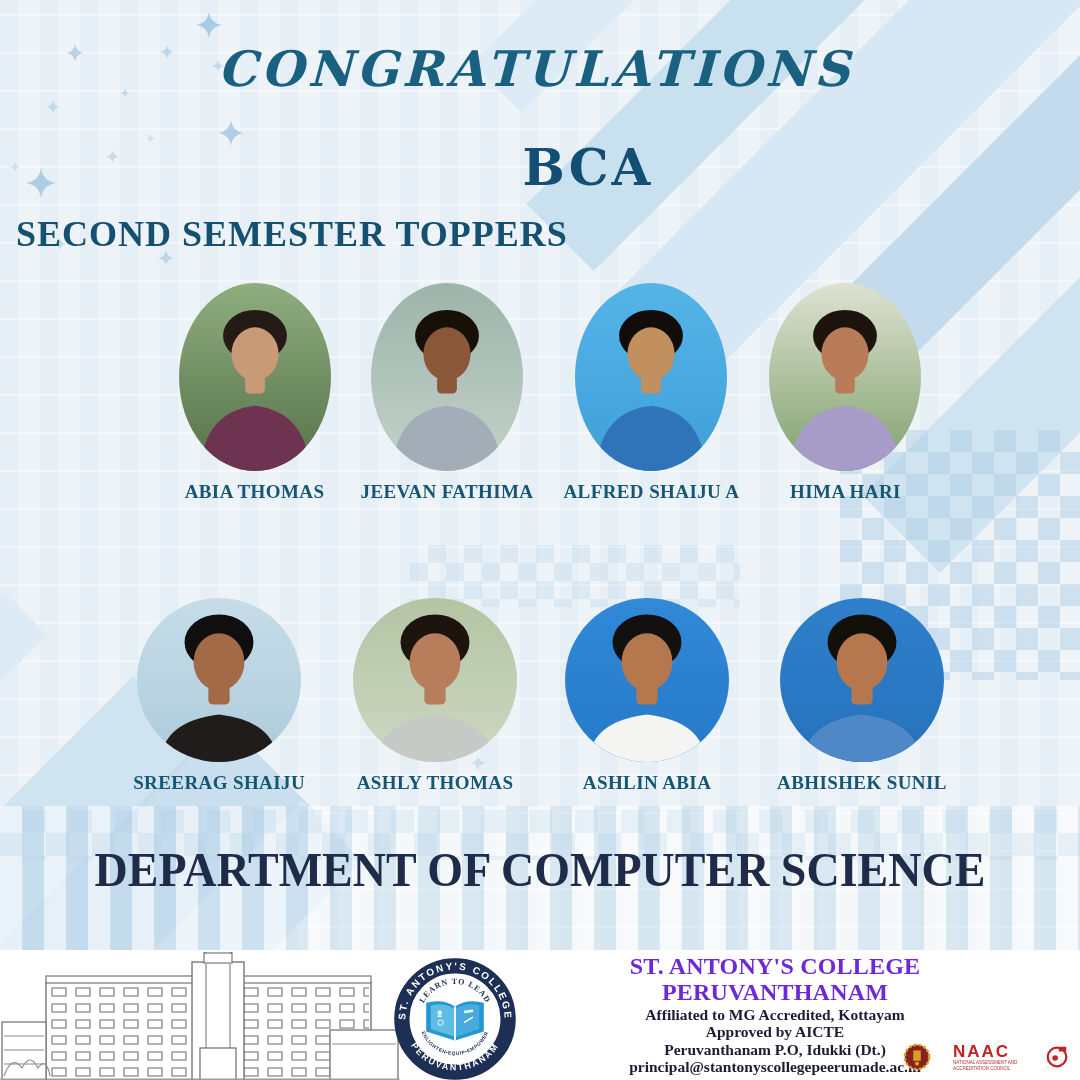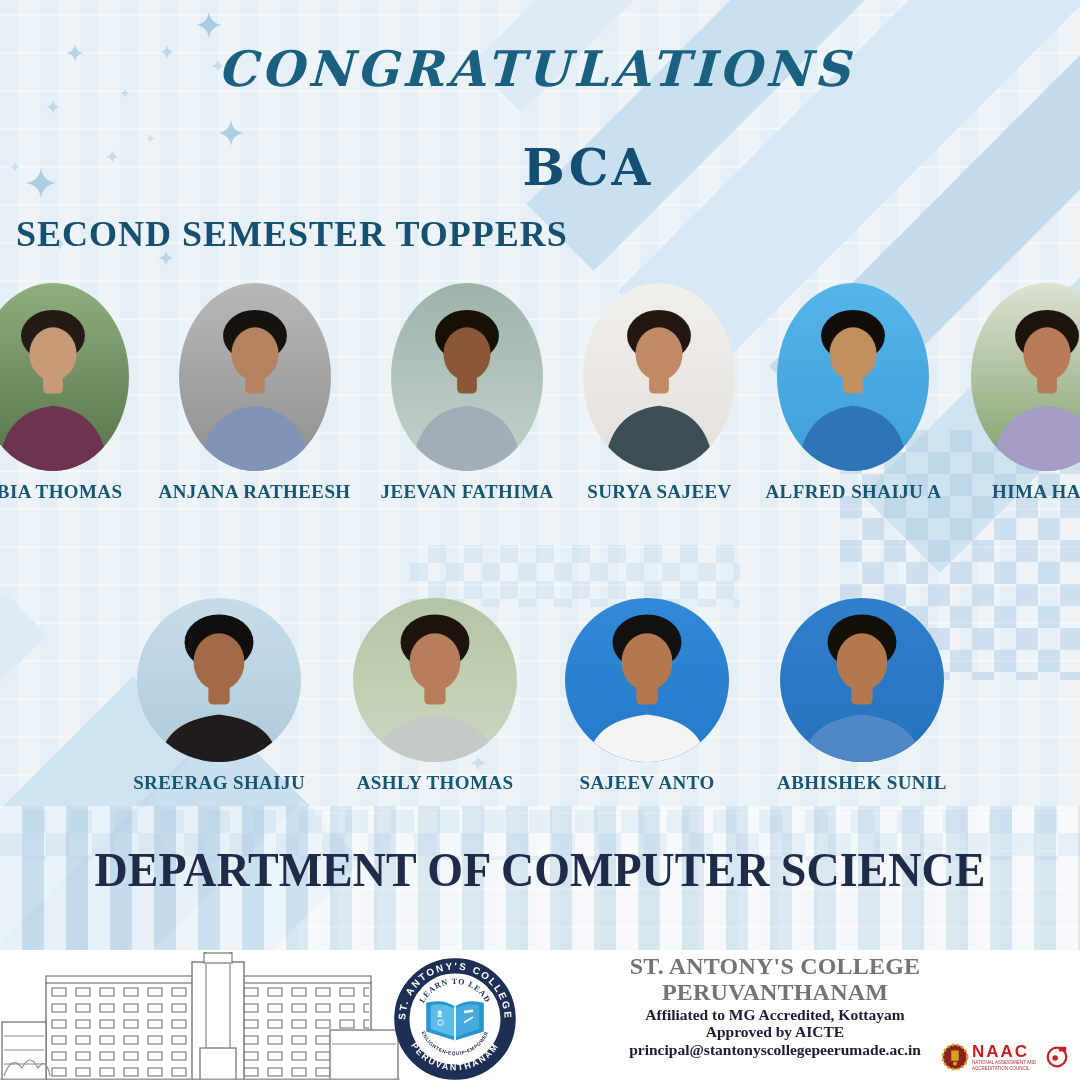--- a/index.html
+++ b/index.html
@@ -70,23 +70,23 @@
   
   .department{
     position:absolute;z-index:2;left:0;top:843px;width:100%;text-align:center;
     font-weight:700;font-size:46px;letter-spacing:0;color:#1e2c49;transform:scaleY(1.06);
   }
   
   .footer{position:absolute;z-index:3;left:0;top:950px;width:1080px;height:130px;background:#ffffff;}
   .building{position:absolute;left:0;bottom:0;}
   .logo{position:absolute;left:392px;top:6px;}
   .college-block{position:absolute;left:545px;top:4px;width:460px;text-align:center;color:#1c1c34;}
-  .college-name{font-size:24px;font-weight:700;color:#737373;line-height:1.08;letter-spacing:.2px;}
+  .college-name{font-size:24px;font-weight:700;color:#6d28d9;line-height:1.08;letter-spacing:.2px;}
   .college-line{font-size:15.5px;font-weight:700;line-height:1.12;}
-  .naac-block{position:absolute;right:10px;bottom:8px;display:flex;align-items:center;gap:2px;}
+  .naac-block{position:absolute;right:10px;bottom:8px;display:flex;align-items:center;gap:21px;}
   .naac-text{display:flex;flex-direction:column;align-items:flex-start;line-height:1;}
   .naac-label{font-family:"Liberation Sans",sans-serif;font-weight:700;font-size:17px;letter-spacing:2px;color:#c32222;}
   .naac-sub{font-family:"Liberation Sans",sans-serif;font-size:4.5px;color:#b03030;width:70px;line-height:1.2;}
 </style>
 </head>
 <body>
 
 <div id="poster">
 
   <div class="stripe s-tr1"></div>
@@ -138,56 +138,32 @@
           <ellipse cx="50" cy="36" rx="21" ry="17" fill="var(--hair)"></ellipse>
             <ellipse cx="50" cy="48" rx="15.5" ry="17.5" fill="var(--skin)"></ellipse>
           <path d="M32 42 Q32 22 50 22 Q68 22 68 42 Q64 30 50 30 Q36 30 32 42 Z" fill="var(--hair)"></path>
           <rect x="43.5" y="62" width="13" height="12" rx="3" fill="var(--skin)"></rect>
           <path d="M14 125 Q16 86 50 82 Q84 86 86 125 Z" fill="var(--shirt)"></path>
         </svg>
       </div>
       <div class="sname">ABIA THOMAS</div>
     </div>
     <div class="student">
-      <div class="photo" style="--bg1: #b8b8b8; --bg2: #8f8f8f; --shirt: #8094b8; --skin: #b5835f; --hair: #17120e;">
-        <svg viewBox="0 0 100 125" preserveAspectRatio="xMidYMax slice">
-          <ellipse cx="50" cy="36" rx="21" ry="17" fill="var(--hair)"></ellipse>
-            <ellipse cx="50" cy="48" rx="15.5" ry="17.5" fill="var(--skin)"></ellipse>
-          <path d="M32 42 Q32 22 50 22 Q68 22 68 42 Q64 30 50 30 Q36 30 32 42 Z" fill="var(--hair)"></path>
-          <rect x="43.5" y="62" width="13" height="12" rx="3" fill="var(--skin)"></rect>
-          <path d="M14 125 Q16 86 50 82 Q84 86 86 125 Z" fill="var(--shirt)"></path>
-        </svg>
-      </div>
-      <div class="sname">ANJANA RATHEESH</div>
-    </div>
-    <div class="student">
       <div class="photo" style="--bg1: #9db4ab; --bg2: #c3d2c9; --shirt: #a2adb8; --skin: #8a5838; --hair: #171007;">
         <svg viewBox="0 0 100 125" preserveAspectRatio="xMidYMax slice">
           <ellipse cx="50" cy="36" rx="21" ry="17" fill="var(--hair)"></ellipse>
             <ellipse cx="50" cy="48" rx="15.5" ry="17.5" fill="var(--skin)"></ellipse>
           <path d="M32 42 Q32 22 50 22 Q68 22 68 42 Q64 30 50 30 Q36 30 32 42 Z" fill="var(--hair)"></path>
           <rect x="43.5" y="62" width="13" height="12" rx="3" fill="var(--skin)"></rect>
           <path d="M14 125 Q16 86 50 82 Q84 86 86 125 Z" fill="var(--shirt)"></path>
         </svg>
       </div>
       <div class="sname">JEEVAN FATHIMA</div>
     </div>
     <div class="student">
-      <div class="photo" style="--bg1: #f1efec; --bg2: #e3e0db; --shirt: #3e4e56; --skin: #c08a64; --hair: #221811;">
-        <svg viewBox="0 0 100 125" preserveAspectRatio="xMidYMax slice">
-          <ellipse cx="50" cy="36" rx="21" ry="17" fill="var(--hair)"></ellipse>
-            <ellipse cx="50" cy="48" rx="15.5" ry="17.5" fill="var(--skin)"></ellipse>
-          <path d="M32 42 Q32 22 50 22 Q68 22 68 42 Q64 30 50 30 Q36 30 32 42 Z" fill="var(--hair)"></path>
-          <rect x="43.5" y="62" width="13" height="12" rx="3" fill="var(--skin)"></rect>
-          <path d="M14 125 Q16 86 50 82 Q84 86 86 125 Z" fill="var(--shirt)"></path>
-        </svg>
-      </div>
-      <div class="sname">SURYA SAJEEV</div>
-    </div>
-    <div class="student">
       <div class="photo" style="--bg1: #55b5e8; --bg2: #3e9fd8; --shirt: #2f74b8; --skin: #c28f5e; --hair: #120d09;">
         <svg viewBox="0 0 100 125" preserveAspectRatio="xMidYMax slice">
           <ellipse cx="50" cy="36" rx="21" ry="17" fill="var(--hair)"></ellipse>
             <ellipse cx="50" cy="48" rx="15.5" ry="17.5" fill="var(--skin)"></ellipse>
           <path d="M32 42 Q32 22 50 22 Q68 22 68 42 Q64 30 50 30 Q36 30 32 42 Z" fill="var(--hair)"></path>
           <rect x="43.5" y="62" width="13" height="12" rx="3" fill="var(--skin)"></rect>
           <path d="M14 125 Q16 86 50 82 Q84 86 86 125 Z" fill="var(--shirt)"></path>
         </svg>
       </div>
       <div class="sname">ALFRED SHAIJU A</div>
@@ -234,21 +210,21 @@
     <div class="student">
       <div class="photo" style="--bg1: #3189d8; --bg2: #2579c8; --shirt: #f4f4f2; --skin: #b5784e; --hair: #131110;">
         <svg viewBox="0 0 100 105" preserveAspectRatio="xMidYMax slice">
           <ellipse cx="50" cy="32" rx="21" ry="17" fill="var(--hair)"></ellipse>
             <ellipse cx="50" cy="44" rx="15.5" ry="17.5" fill="var(--skin)"></ellipse>
           <path d="M32 38 Q32 18 50 18 Q68 18 68 38 Q64 26 50 26 Q36 26 32 38 Z" fill="var(--hair)"></path>
           <rect x="43.5" y="58" width="13" height="12" rx="3" fill="var(--skin)"></rect>
           <path d="M14 105 Q16 80 50 76 Q84 80 86 105 Z" fill="var(--shirt)"></path>
         </svg>
       </div>
-      <div class="sname">SAJEEV ANTO</div>
+      <div class="sname">ASHLIN ABIA</div>
     </div>
     <div class="student">
       <div class="photo" style="--bg1: #2f80cc; --bg2: #2671bc; --shirt: #4e88c6; --skin: #b5784e; --hair: #121008;">
         <svg viewBox="0 0 100 105" preserveAspectRatio="xMidYMax slice">
           <ellipse cx="50" cy="32" rx="21" ry="17" fill="var(--hair)"></ellipse>
             <ellipse cx="50" cy="44" rx="15.5" ry="17.5" fill="var(--skin)"></ellipse>
           <path d="M32 38 Q32 18 50 18 Q68 18 68 38 Q64 26 50 26 Q36 26 32 38 Z" fill="var(--hair)"></path>
           <rect x="43.5" y="58" width="13" height="12" rx="3" fill="var(--skin)"></rect>
           <path d="M14 105 Q16 80 50 76 Q84 80 86 105 Z" fill="var(--shirt)"></path>
         </svg>
@@ -318,20 +294,21 @@
         <circle cx="54" cy="74" r="3" fill="none" stroke="#ffffff" stroke-width="1"></circle>
         <rect x="80" y="60" width="10" height="3" fill="#ffffff" transform="rotate(-8 85 61)"></rect>
         <line x1="80" y1="74" x2="90" y2="68" stroke="#ffffff" stroke-width="1.6"></line>
       </g>
     </svg>
 
     <div class="college-block">
       <div class="college-name">ST. ANTONY'S COLLEGE PERUVANTHANAM</div>
       <div class="college-line">Affiliated to MG Accredited, Kottayam</div>
       <div class="college-line">Approved by AICTE</div>
+      <div class="college-line">Peruvanthanam P.O, Idukki (Dt.)</div>
       <div class="college-line">principal@stantonyscollegepeerumade.ac.in</div>
 
     </div>
 
     <div class="naac-block">
       <svg width="30" height="30" viewBox="0 0 32 32">
         <circle cx="16" cy="16" r="13" fill="#8a2121" stroke="#d8a020" stroke-width="2.6" stroke-dasharray="3 2.2"></circle>
         <rect x="12" y="9" width="8" height="11" fill="#d8a020"></rect>
         <circle cx="16" cy="23" r="2.2" fill="#d8a020"></circle>
       </svg>

